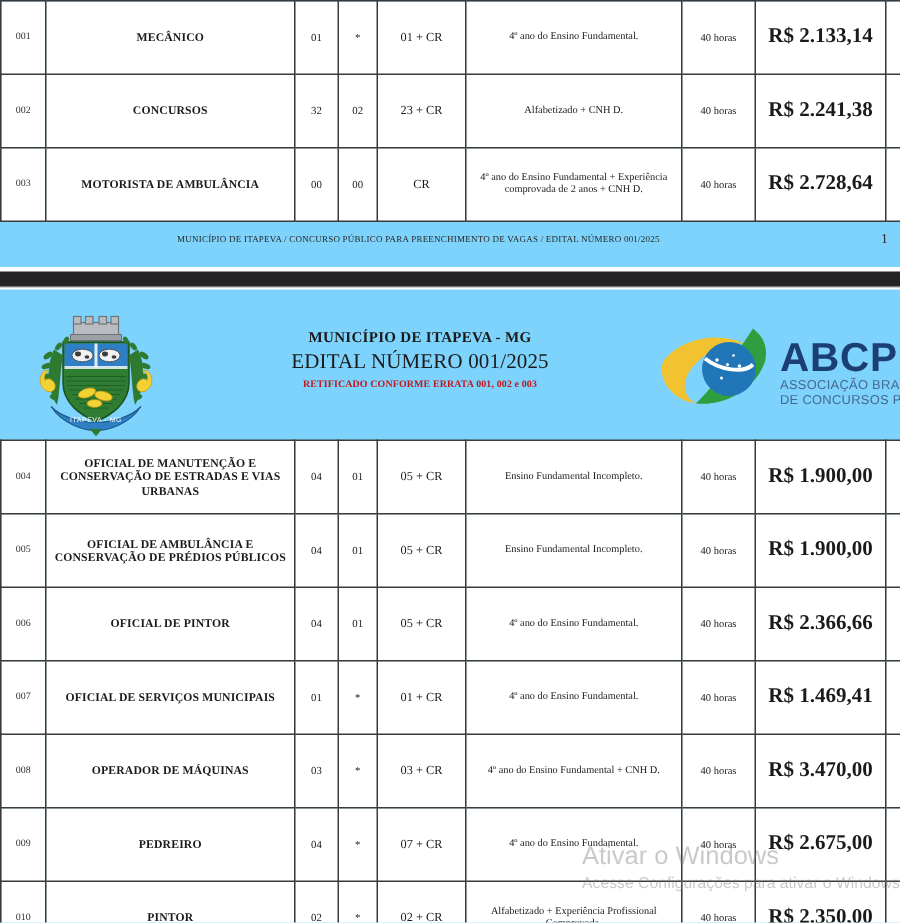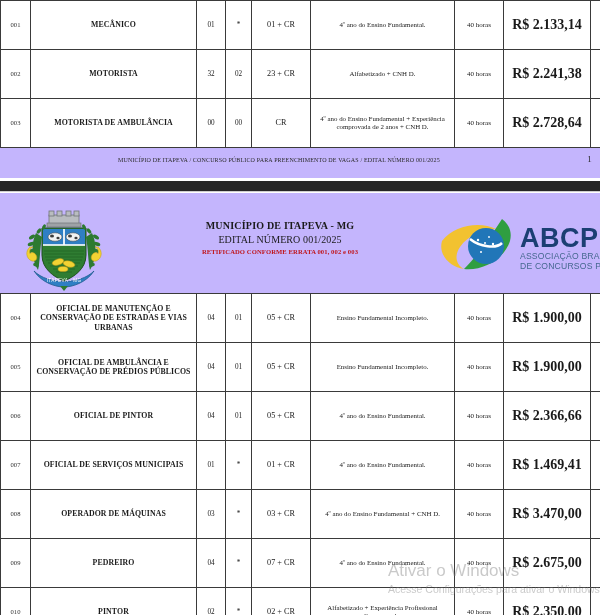--- a/index.html
+++ b/index.html
@@ -13,21 +13,21 @@
     height: 615px;
     overflow: hidden;
     position: relative;
     font-family: "Liberation Serif", "DejaVu Serif", serif;
     color: #1a1a1a;
     -webkit-font-smoothing: antialiased;
   }
 
   .page {
     position: relative;
-    background: #c4b5fd;
+    background: #7dd3fc;
     width: 600px;
     box-sizing: border-box;
   }
 
   
   .page-gap {
     width: 600px;
     height: 15px;
     background: #ffffff;
     position: relative;
@@ -118,21 +118,21 @@
     font-size: 10px;
     letter-spacing: .2px;
     line-height: 1.35;
   }
   .hdr-l2 {
     font-size: 10px;
     letter-spacing: .1px;
     line-height: 1.35;
   }
   .hdr-l3 {
-    font-size: 10px;
+    font-size: 14px;
     letter-spacing: .1px;
     line-height: 1.35;
   }
   .hdr-l4 {
     font-size: 6.6px;
     font-weight: bold;
     color: #c0161c;
     letter-spacing: .1px;
     margin-top: 2px;
     line-height: 1.3;
@@ -181,21 +181,21 @@
           <td class="c-vagas">01</td>
           <td class="c-pcd">*</td>
           <td class="c-total">01 + CR</td>
           <td class="c-req">4º ano do Ensino Fundamental.</td>
           <td class="c-carga">40 horas</td>
           <td class="c-sal">R$ 2.133,14</td>
           <td class="c-prova">Objetiva<br>+ Prática</td>
         </tr>
         <tr class="r-h1">
           <td class="c-cod">002</td>
-          <td class="c-cargo">MOTORISTA</td>
+          <td class="c-cargo">CONCURSOS</td>
           <td class="c-vagas">32</td>
           <td class="c-pcd">02</td>
           <td class="c-total">23 + CR</td>
           <td class="c-req">Alfabetizado + CNH D.</td>
           <td class="c-carga">40 horas</td>
           <td class="c-sal">R$ 2.241,38</td>
           <td class="c-prova">Objetiva<br>+ Prática</td>
         </tr>
         <tr class="r-h1">
           <td class="c-cod">003</td>

